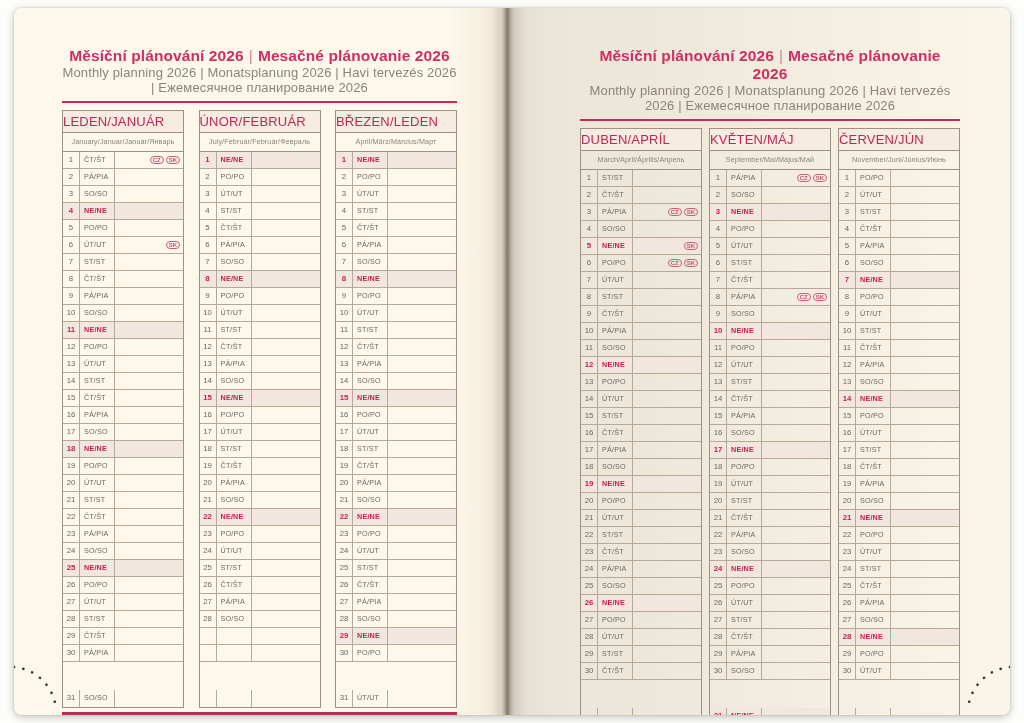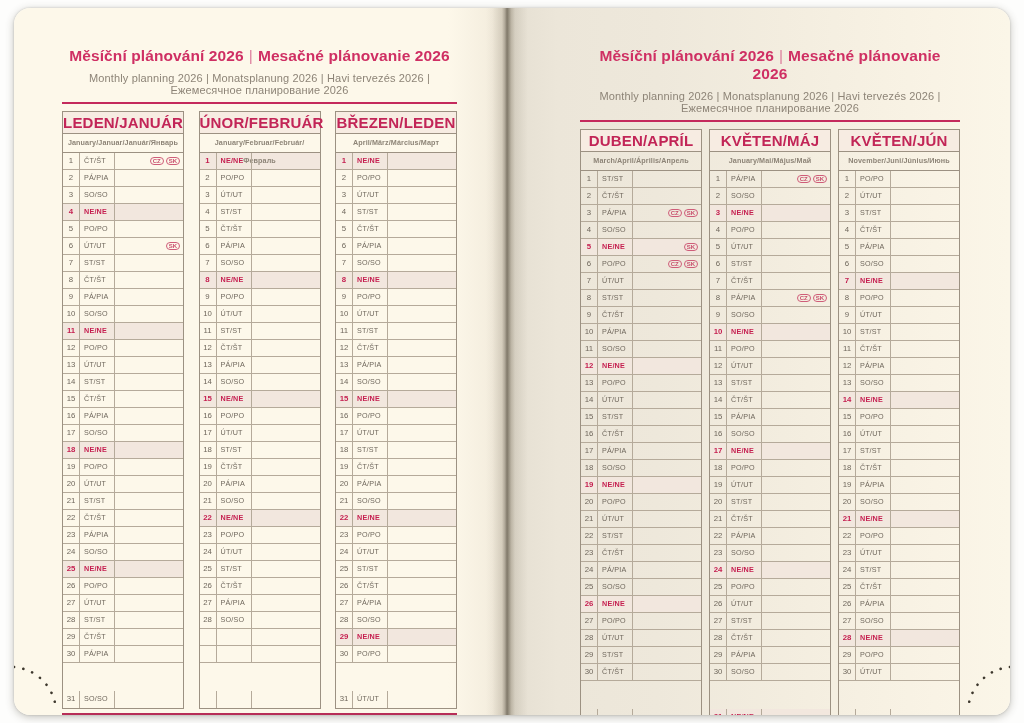--- a/index.html
+++ b/index.html
@@ -4,56 +4,56 @@
 <style>
   html,body{margin:0;padding:0;}
   body{
     width:1024px;height:723px;background:#fdfdfc;overflow:hidden;
     font-family:"Liberation Sans", sans-serif;
     -webkit-font-smoothing:antialiased;
   }
   .stage{position:relative;width:1024px;height:723px;}
   .book{
     position:absolute;left:14px;top:8px;width:996px;height:707px;
-    border-radius:16px;overflow:hidden;display:flex;
+    border-radius:8px;overflow:hidden;display:flex;
     box-shadow:0 2px 8px rgba(60,55,40,.30), 0 0 2px rgba(60,55,40,.25);
   }
   .page{position:relative;height:100%;}
   .page-left{
     width:493px;
     background:linear-gradient(90deg,#fdf8ea 0%,#fdf8ea 88%,#f4edde 97%,#ddd5c5 99.6%,#b9b1a0 100%);
   }
   .page-right{
     width:503px;
     background:linear-gradient(90deg,#b4ac9b 0%,#e6e0d3 1.6%,#ece6d9 10%,#eee8db 30%,#f3edDF 55%,#f9f3e5 85%,#fbf6e8 100%);
   }
   .content-left{padding:0 50px 0 48px;}
   .content-right{padding:0 50px 0 73px;}
   .page-title{
     margin:39px 0 0 0;text-align:center;
     font-size:15.5px;font-weight:bold;color:#cf2f63;letter-spacing:.1px;
   }
   .page-title .sep{color:#dd7f9d;font-weight:normal;padding:0 5px;}
   .page-subtitle{
-    margin-top:7px;text-align:center;font-size:11px;color:#8d8477;letter-spacing:.15px;
+    margin-top:0;text-align:center;font-size:13px;color:#8d8477;letter-spacing:.15px;
   }
   .title-rule{height:2px;background:#c42a5c;margin-top:6px;}
   .months{display:flex;justify-content:space-between;margin-top:7px;}
   .month{
     width:122px;border:1px solid #9c9182;background:transparent;
     box-sizing:border-box;
   }
   .m-header{
-    height:21px;line-height:21px;text-align:center;
-    font-size:15px;font-weight:bold;color:#c22557;letter-spacing:.2px;
+    height:21px;line-height:21px;text-align:left;
+    font-size:13px;font-weight:normal;color:#c22557;letter-spacing:.2px;
     background:#f7ece2;border-bottom:1px solid #9c9182;
   }
   .m-sub{
     height:18px;line-height:18px;text-align:center;
-    font-size:7.2px;color:#8d8477;border-bottom:1px solid #9c9182;letter-spacing:.1px;font-weight:bold;
+    font-size:7.2px;color:#8d8477;border-bottom:1px solid #9c9182;letter-spacing:.1px;
   }
   .m-row{display:flex;height:17px;box-sizing:border-box;border-bottom:1px solid #b5aa9a;}
   .m-row:last-child{border-bottom:none;margin-top:28px;}
   .c-num{
     width:17px;box-sizing:border-box;border-right:1px solid #b5aa9a;
     text-align:center;font-size:7.8px;line-height:16px;color:#6f675c;
   }
   .c-wd{
     width:35px;box-sizing:border-box;border-right:1px solid #b5aa9a;
     font-size:7.2px;line-height:16px;color:#6f675c;padding-left:4px;letter-spacing:.2px;
@@ -246,21 +246,21 @@
                 <span class="c-note"></span>
               </div>
               <div class="m-row">
                 <span class="c-num">31</span>
                 <span class="c-wd">SO/SO</span>
                 <span class="c-note"></span>
               </div>
             </div>
             <div class="month">
               <div class="m-header">ÚNOR/FEBRUÁR</div>
-              <div class="m-sub">January/Februar/Február/Февраль</div>
+              <div class="m-sub">July/Februar/Február/Февраль</div>
               <div class="m-row sun">
                 <span class="c-num">1</span>
                 <span class="c-wd">NE/NE</span>
                 <span class="c-note"></span>
               </div>
               <div class="m-row">
                 <span class="c-num">2</span>
                 <span class="c-wd">PO/PO</span>
                 <span class="c-note"></span>
               </div>
@@ -745,21 +745,21 @@
                 <span class="c-note"></span>
               </div>
               <div class="m-row">
                 <span class="c-num"></span>
                 <span class="c-wd"></span>
                 <span class="c-note"></span>
               </div>
             </div>
             <div class="month">
               <div class="m-header">KVĚTEN/MÁJ</div>
-              <div class="m-sub">January/Mai/Május/Май</div>
+              <div class="m-sub">September/Mai/Május/Май</div>
               <div class="m-row">
                 <span class="c-num">1</span>
                 <span class="c-wd">PÁ/PIA</span>
                 <span class="c-note">
                   <span class="badge">CZ</span>
                   <span class="badge">SK</span>
                 </span>
               </div>
               <div class="m-row">
                 <span class="c-num">2</span>
@@ -909,21 +909,21 @@
                 <span class="c-wd">SO/SO</span>
                 <span class="c-note"></span>
               </div>
               <div class="m-row sun">
                 <span class="c-num">31</span>
                 <span class="c-wd">NE/NE</span>
                 <span class="c-note"></span>
               </div>
             </div>
             <div class="month">
-              <div class="m-header">KVĚTEN/JÚN</div>
+              <div class="m-header">ČERVEN/JÚN</div>
               <div class="m-sub">November/Juni/Június/Июнь</div>
               <div class="m-row">
                 <span class="c-num">1</span>
                 <span class="c-wd">PO/PO</span>
                 <span class="c-note"></span>
               </div>
               <div class="m-row">
                 <span class="c-num">2</span>
                 <span class="c-wd">ÚT/UT</span>
                 <span class="c-note"></span>

